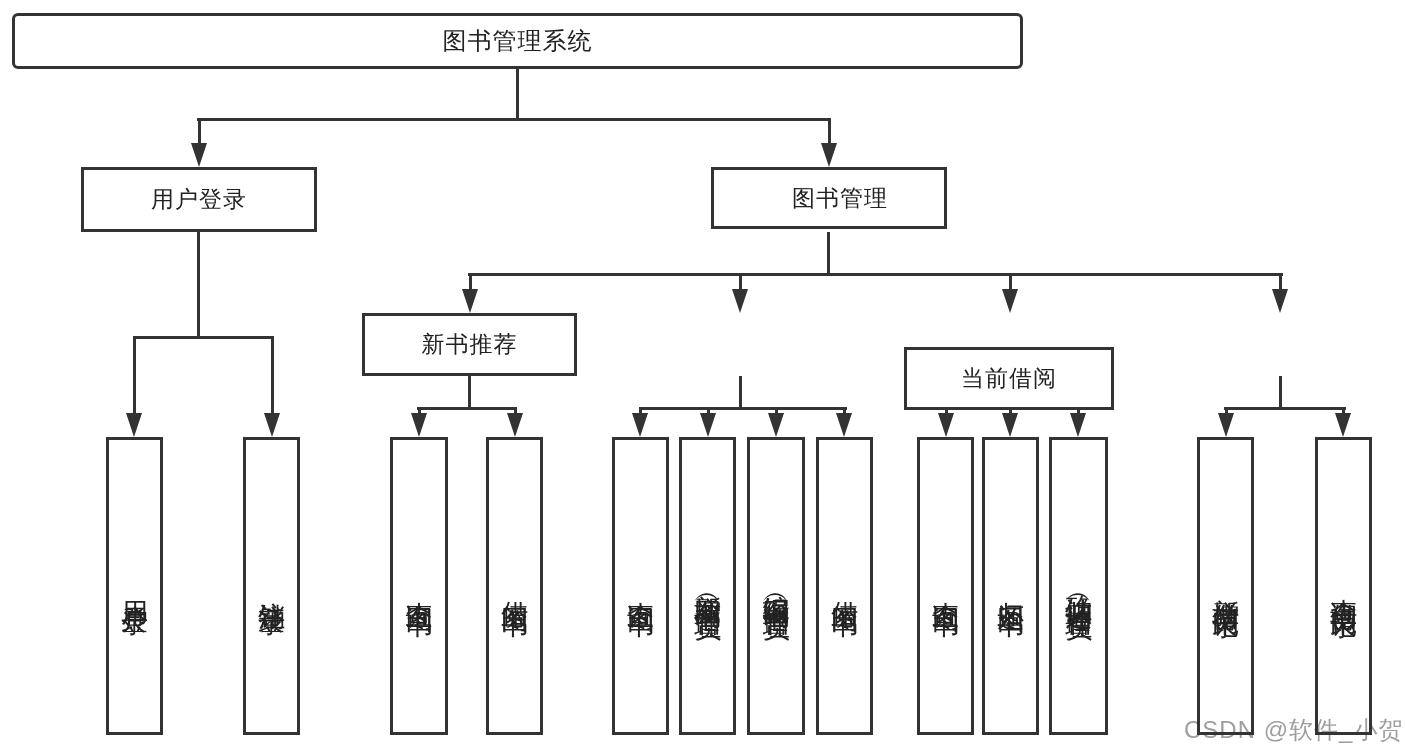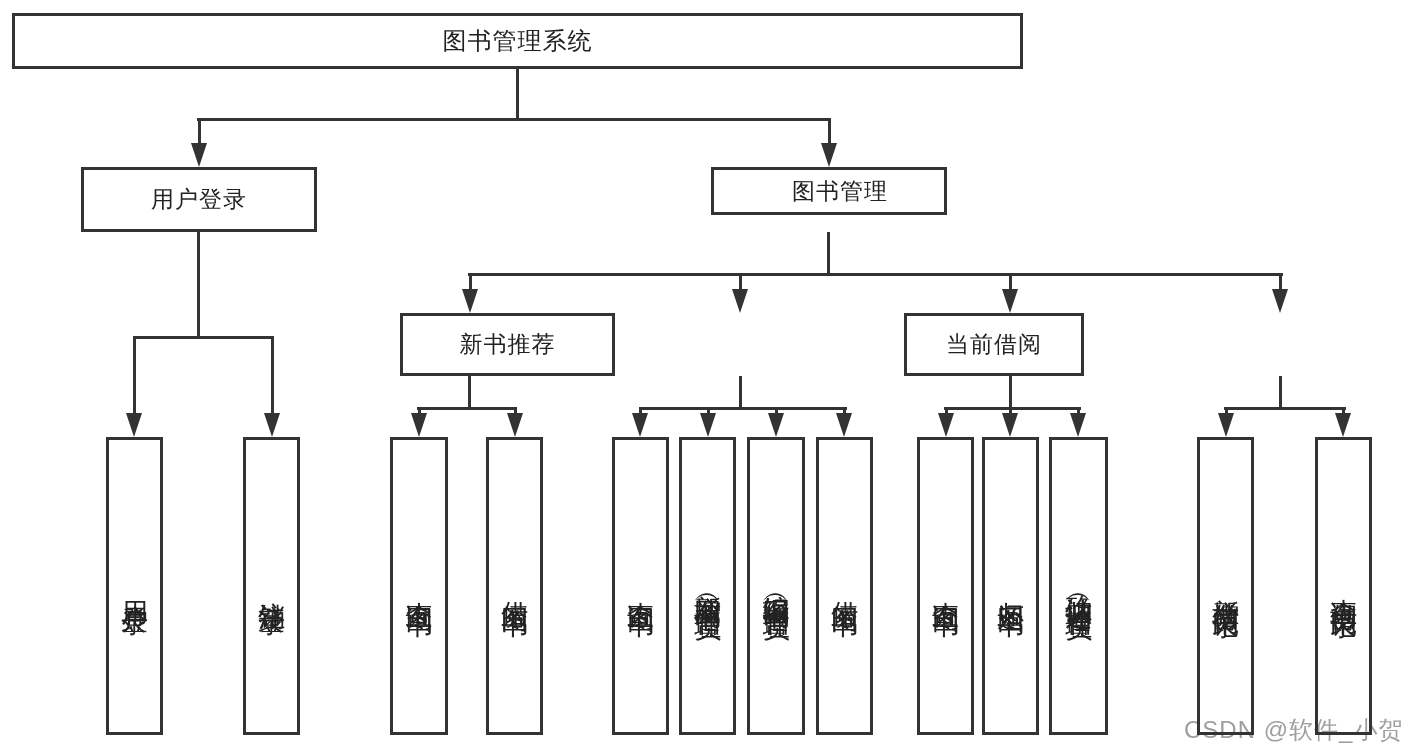--- a/index.html
+++ b/index.html
@@ -164,35 +164,35 @@
   <div class="line" style="left:1224px; top:407px; width:122px; height:3px;"></div>
   <div class="arrow" style="left:1218px; top:410px; height:27px;">
       <div class="shaft"></div>
       <div class="head"></div>
     </div>
   <div class="arrow" style="left:1335px; top:410px; height:27px;">
       <div class="shaft"></div>
       <div class="head"></div>
     </div>
 
-  <div class="box" style="left:12px; top:13px; width:1011px; height:56px;">
+  <div class="box" style="left:12px; top:13px; width:1011px; height:56px;border-radius:6px;">
     <span class="h-label root-label">图书管理系统</span>
   </div>
 
   <div class="box" style="left:81px; top:167px; width:236px; height:65px;">
     <span class="h-label">用户登录</span>
   </div>
-  <div class="box" style="left:711px; top:167px; width:236px; height:48px;padding-left:22px;">
+  <div class="box" style="left:711px; top:167px; width:236px; height:62px;padding-left:22px;">
     <span class="h-label">图书管理</span>
   </div>
 
-  <div class="box l3" style="left:362px;margin-left:38px;">
+  <div class="box l3" style="left:362px;">
     <span class="h-label">新书推荐</span>
   </div>
-  <div class="box l3" style="left:904px; width:180px;">
+  <div class="box l3" style="left:904px; width:210px;margin-top:34px;">
     <span class="h-label">当前借阅</span>
   </div>
 
   <div class="box leaf" style="left:106px; width:57px;">
     <span class="v-label">用户登录</span>
   </div>
   <div class="box leaf" style="left:243px; width:57px;">
     <span class="v-label">注销登录</span>
   </div>
 

